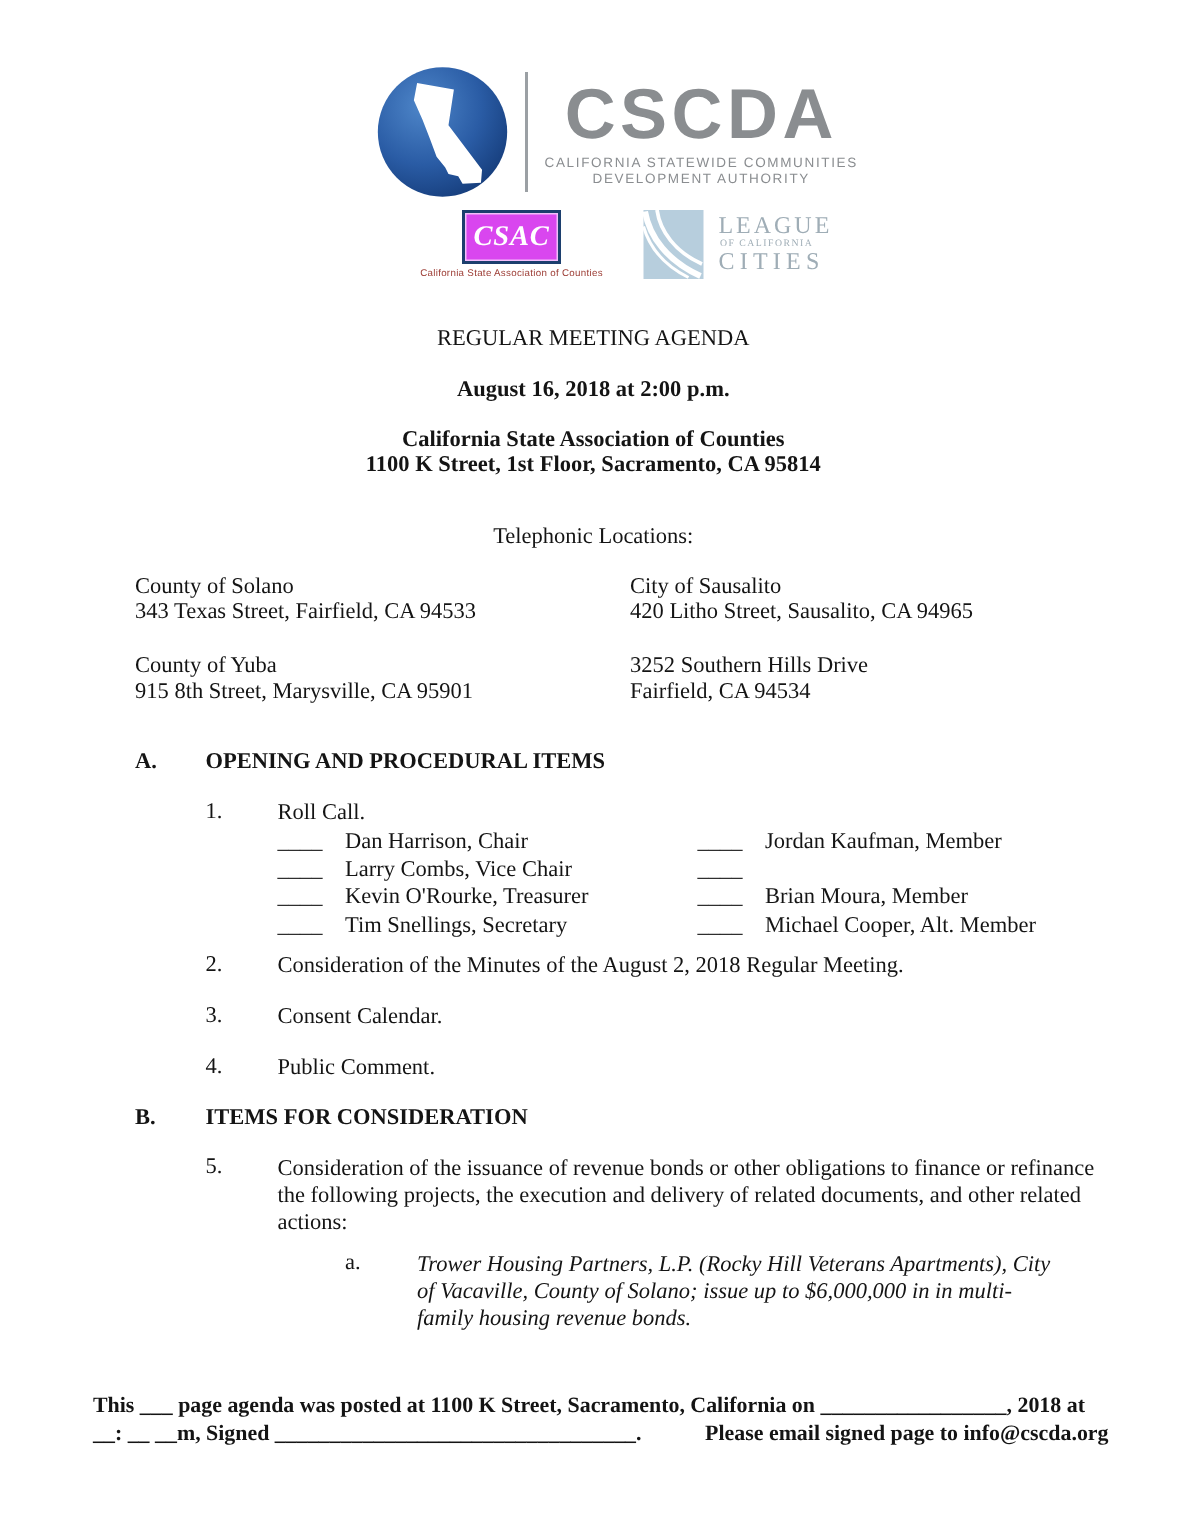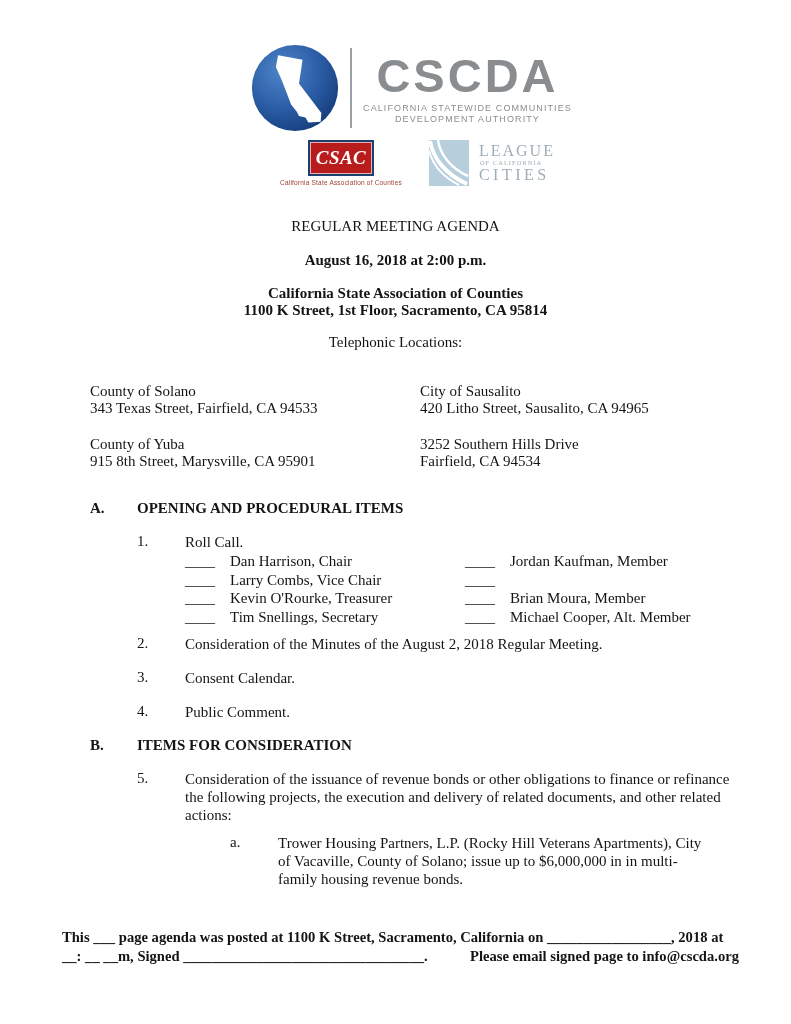--- a/index.html
+++ b/index.html
@@ -27,21 +27,21 @@
   .logo-sub.first { margin-top:4px; }
 
   
   .logo-row {
     position:absolute; top:140px; left:0; right:0;
     display:flex; justify-content:center; align-items:flex-start; gap:26px;
     padding-left:44px;
   }
   .csac { display:flex; flex-direction:column; align-items:center; }
   .csac-box {
-    width:66px; height:36px; background:#b91c1c;
+    width:66px; height:36px; background:#d946ef;
     display:flex; align-items:center; justify-content:center;
     box-shadow: inset 0 0 0 2px #1c3f6e, inset 0 0 0 3px rgba(255,255,255,0.65);
   }
   .csac-box span {
     color:#ffffff; font-style:italic; font-weight:bold; font-size:19px;
     font-family:"Liberation Serif", serif; letter-spacing:0.5px;
   }
   .csac-caption {
     margin-top:3px; font-family:"Liberation Sans", sans-serif;
     font-size:6.5px; color:#9c3c34; white-space:nowrap; letter-spacing:0.2px;
@@ -54,21 +54,21 @@
   .league-l3 { font-size:16px; letter-spacing:3.5px; line-height:16px; }
 
   
   .title-block {
     position:absolute; top:218px; left:0; right:0;
     text-align:center; font-size:15px; line-height:17px;
   }
   .tb-title { font-weight:normal; margin:0 0 17px 0; }
   .tb-date  { font-weight:bold; margin:0 0 16px 0; }
   .tb-venue { font-weight:bold; }
-  .tb-tel   { margin-top:15px; }
+  .tb-tel   { margin-top:31px; }
 
   
   .locations { position:absolute; top:383px; left:90px; right:55px; font-size:15px; line-height:17px; }
   .loc-row { display:flex; margin-bottom:19px; }
   .loc-cell-left { width:330px; flex:none; }
   .loc-cell-right { flex:1; }
 
   
   .sections { position:absolute; top:500px; left:90px; right:55px; font-size:15px; line-height:17px; }
   .sec-head { display:flex; font-weight:bold; margin-bottom:16px; }
@@ -81,21 +81,21 @@
 
   .roll { display:flex; margin:1px 0 9px 95px; line-height:18.6px; }
   .roll-col-left { width:280px; flex:none; }
   .roll-col-right { flex:1; }
   .roll-row { display:flex; }
   .roll-blank { width:45px; flex:none; }
   .roll-name { flex:1; white-space:nowrap; }
 
   .subitem { display:flex; margin:10px 0 0 140px; }
   .sub-num { width:48px; flex:none; }
-  .sub-text { width:430px; line-height:18px; }
+  .sub-text { width:430px; line-height:18px;font-style:italic; }
 
   
   .footer {
     position:absolute; top:928px; left:62px; right:52px;
     font-weight:bold; font-size:14.6px; line-height:19px;
   }
   .footer-l1 { white-space:nowrap; }
   .footer-l2 { display:flex; white-space:nowrap; }
   .footer-l2-right { margin-left:auto; }
 </style>

